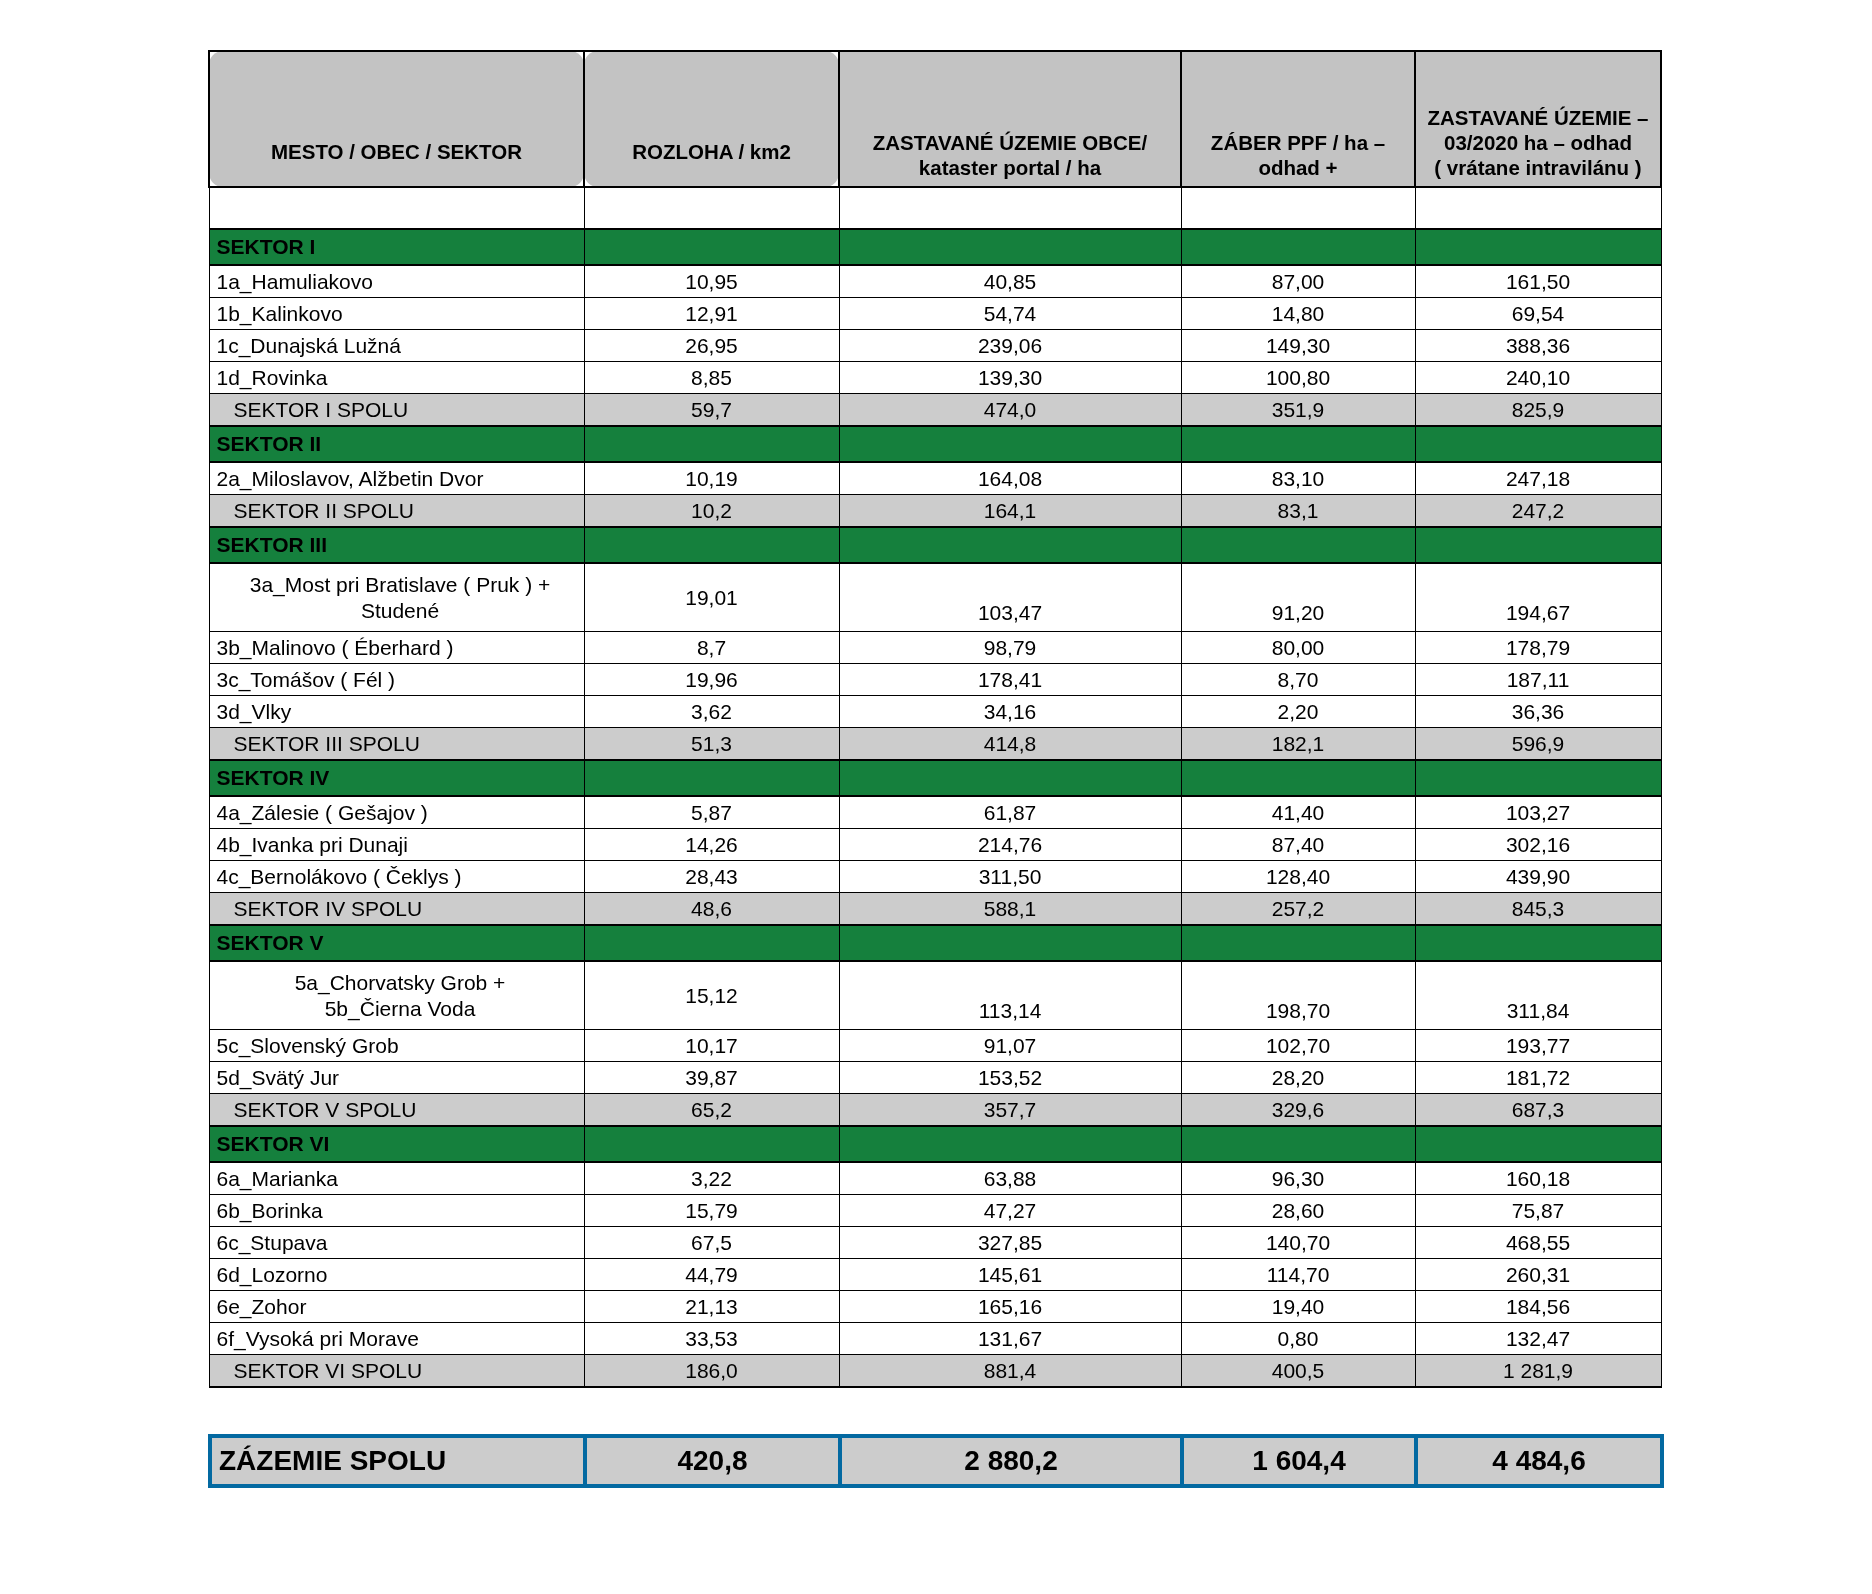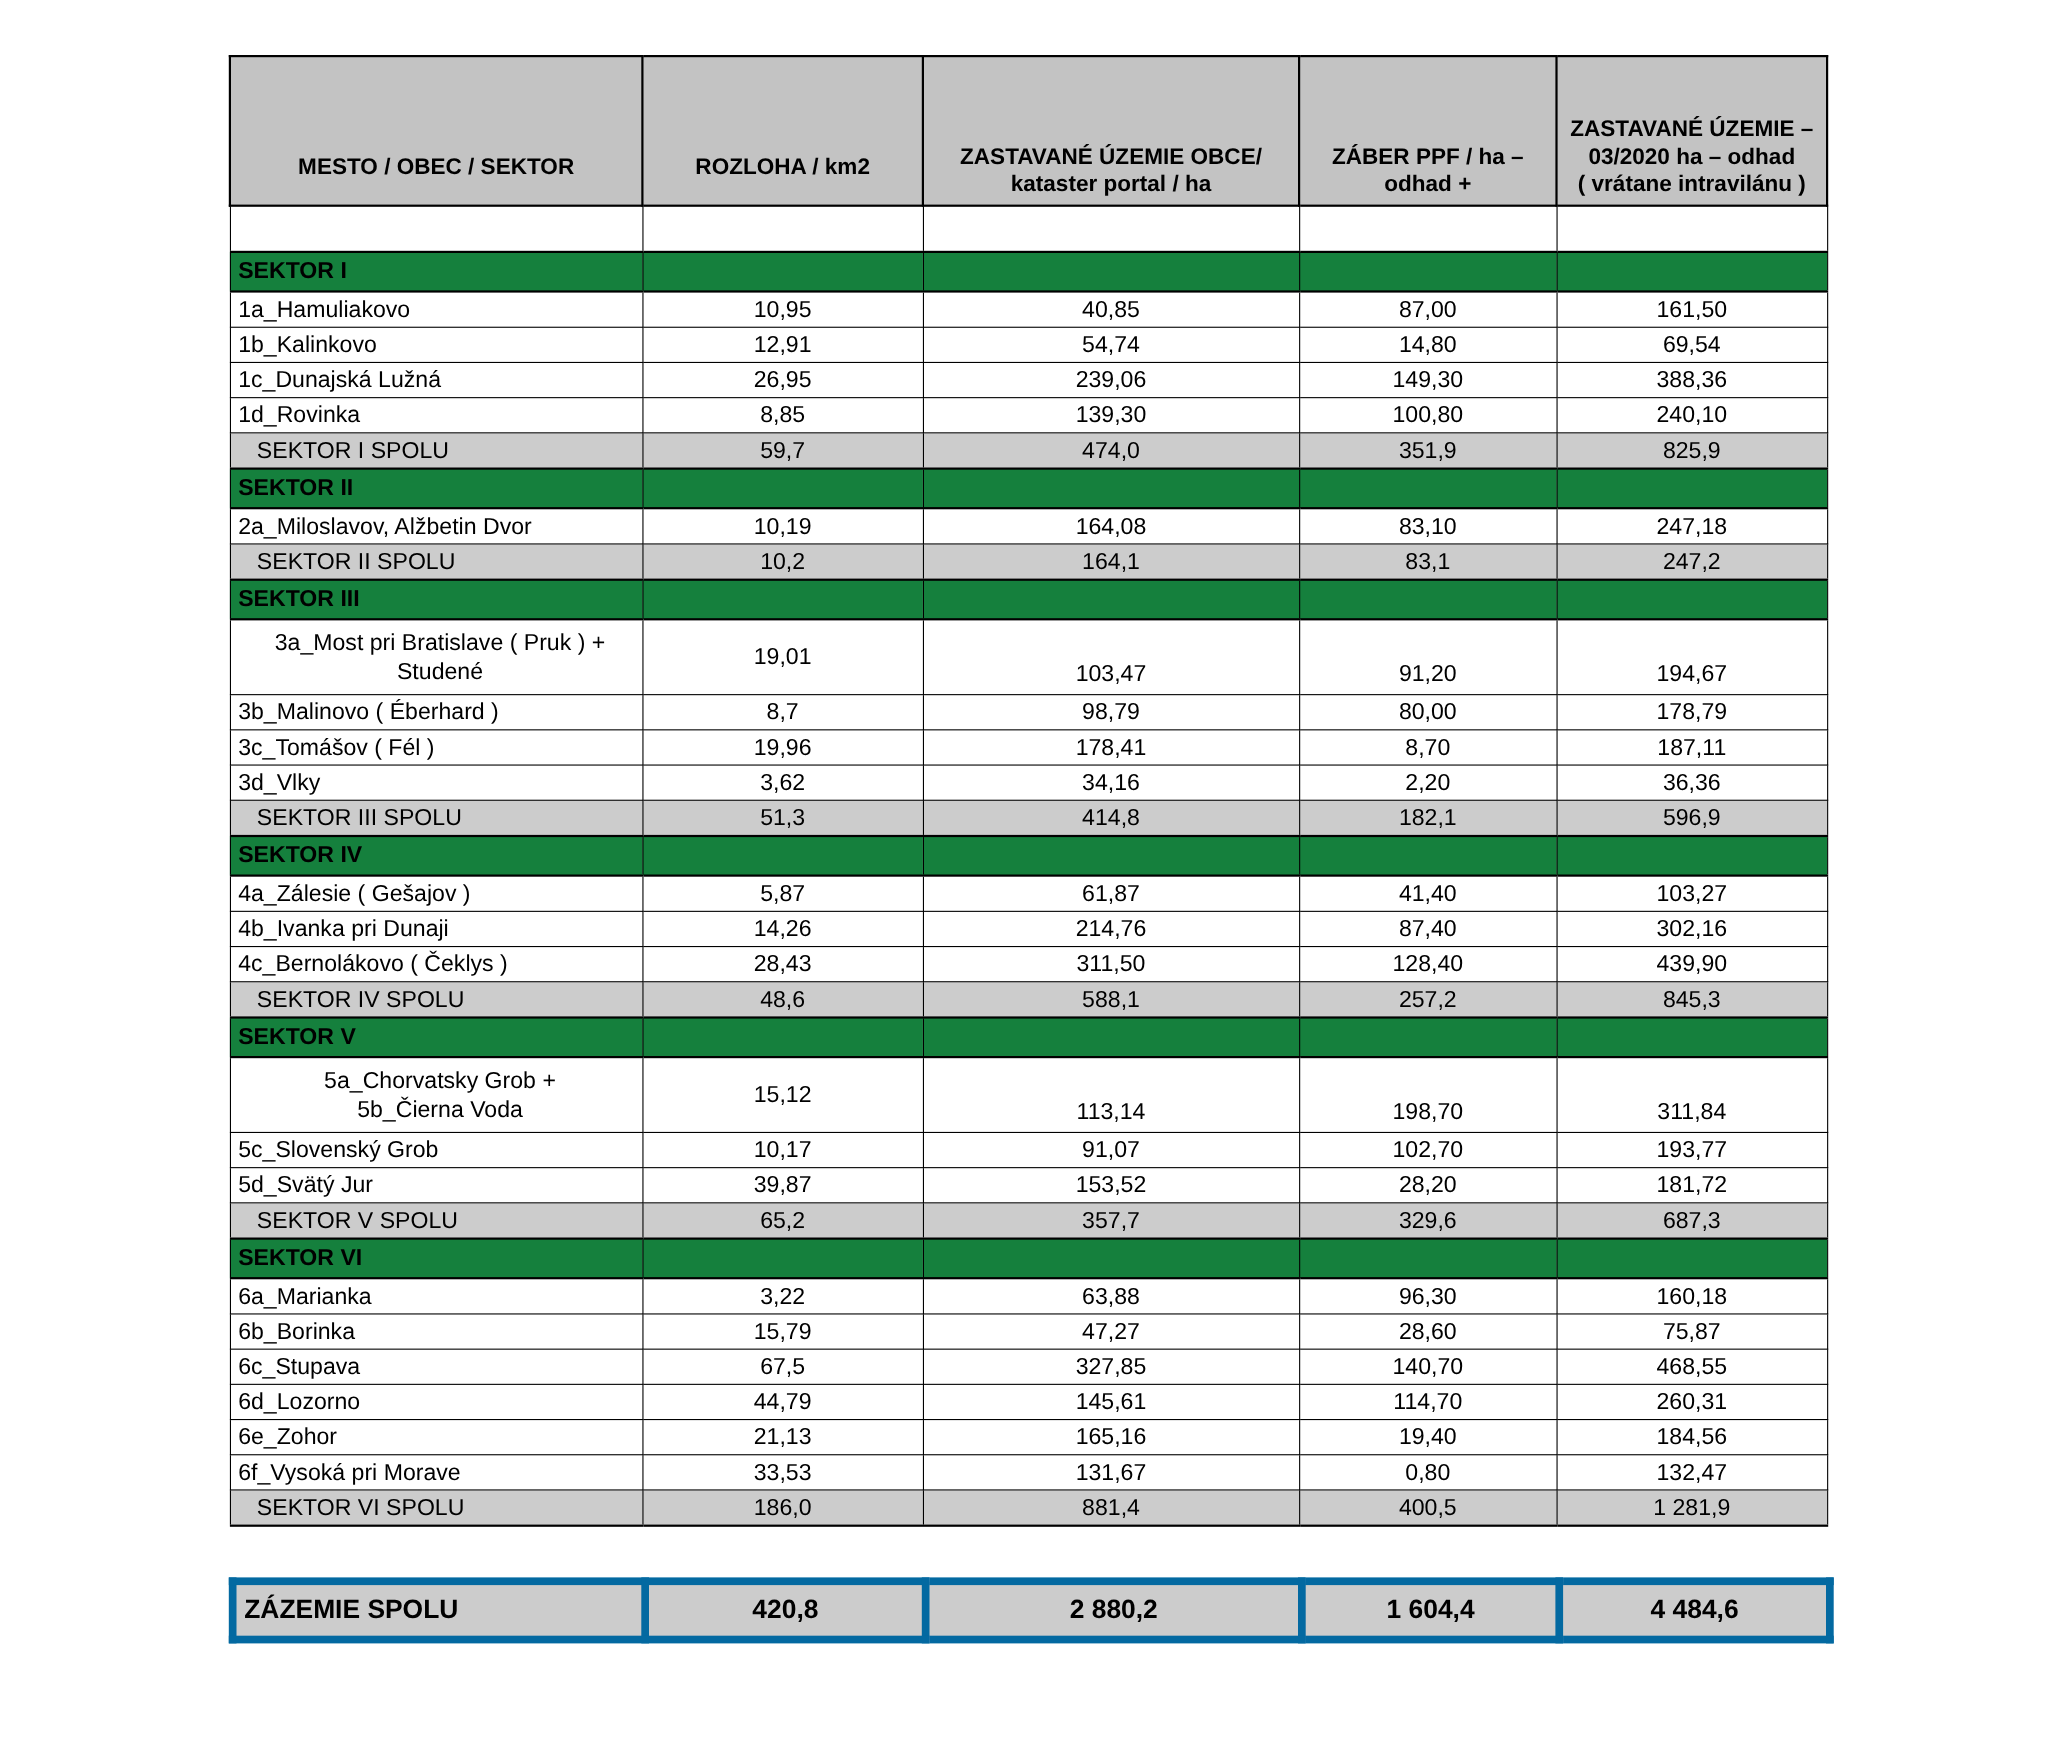--- a/index.html
+++ b/index.html
@@ -56,20 +56,21 @@
     text-align: center;
     height: 108px;
     padding: 4px 6px 6px 6px;
     vertical-align: bottom;
     margin-left: 25px;
   }
   tr.header-row th.c0-head,
   tr.header-row th.c1-head {
     vertical-align: bottom;
     padding-bottom: 22px;
+    border-radius: 14px;
   }
   tr.header-row th .hline { display: block; }
 
   
   tr.spacer-row td {
     height: 40px;
     background: #ffffff;
     border: 1px solid #000000;
     border-top: 2px solid #000000;
   }
@@ -137,23 +138,23 @@
     width: 1452px;
     margin-top: 46px;
   }
   table.total col.c0 { width: 375px; }
   table.total col.c1 { width: 255px; }
   table.total col.c2 { width: 342px; }
   table.total col.c3 { width: 234px; }
   table.total col.c4 { width: 246px; }
   table.total td {
     background: #cccccc;
-    border: 7px solid #0369a1;
+    border: 4px solid #0369a1;
     height: 46px;
-    font-size: 24px;
+    font-size: 28px;
     font-weight: bold;
     padding: 0;
     vertical-align: middle;
   }
   table.total td.lbl {
     padding-left: 7px;
     text-align: left;
   }
   table.total td.num {
     text-align: center;

